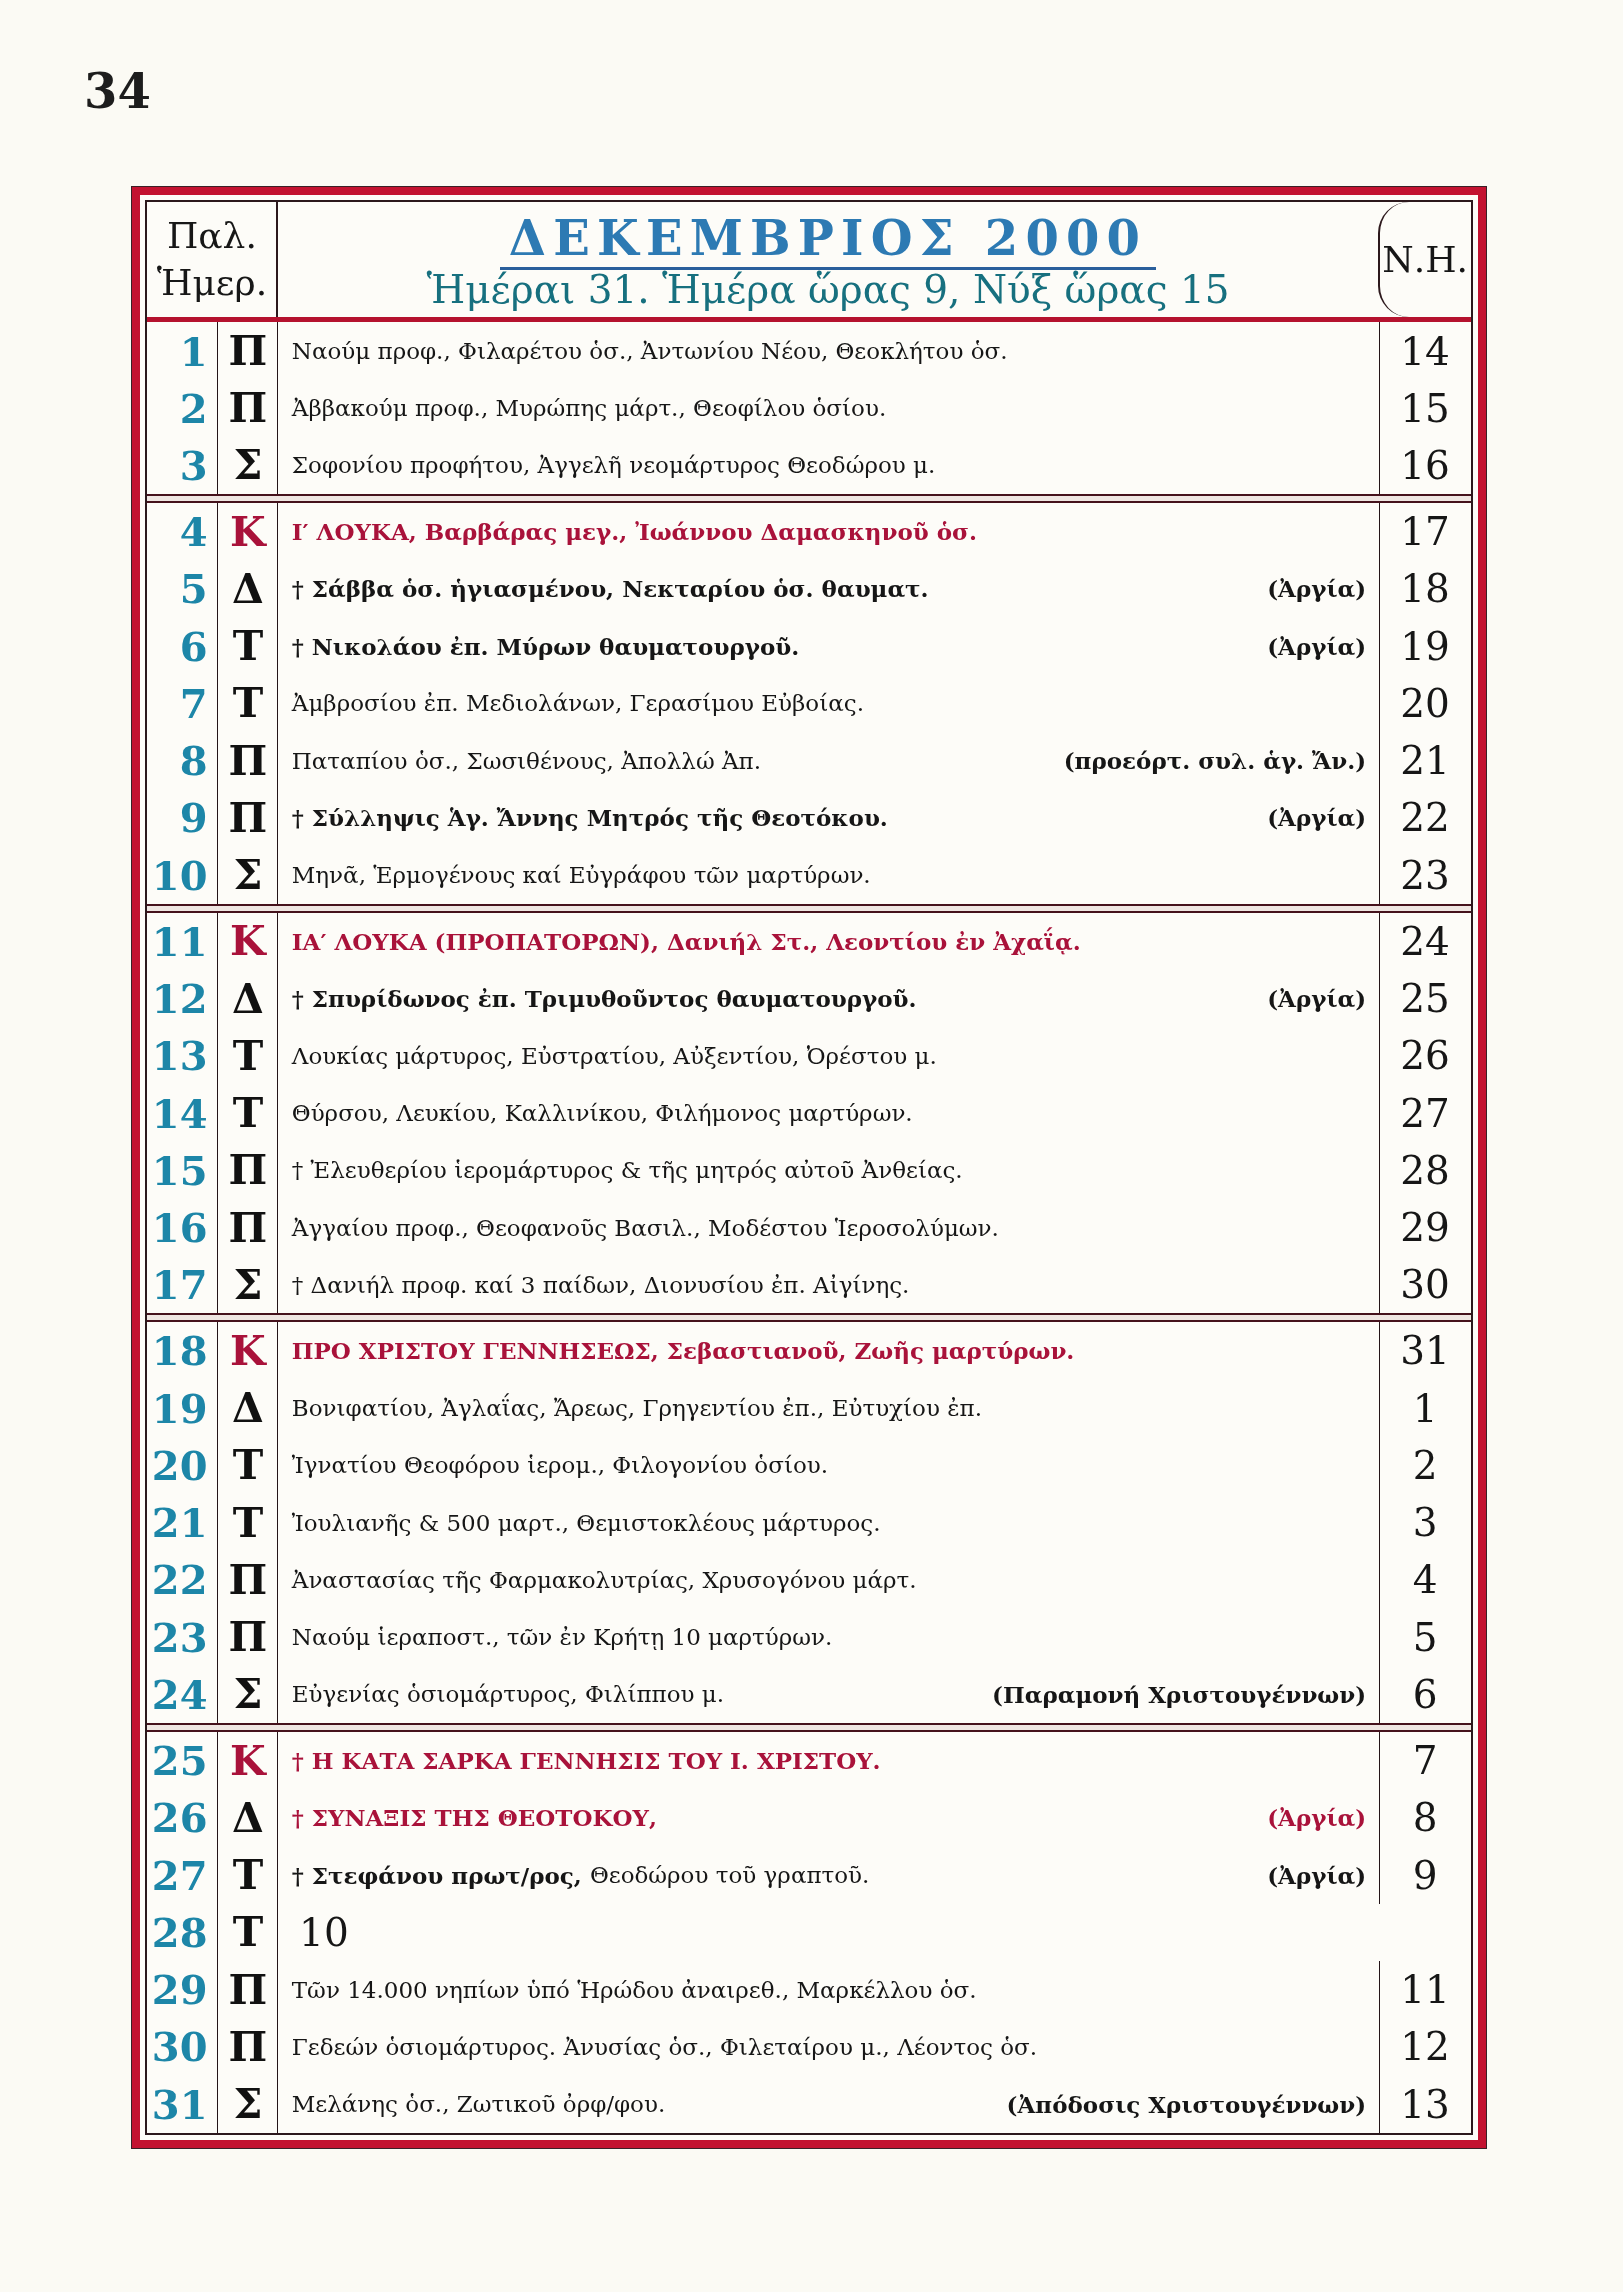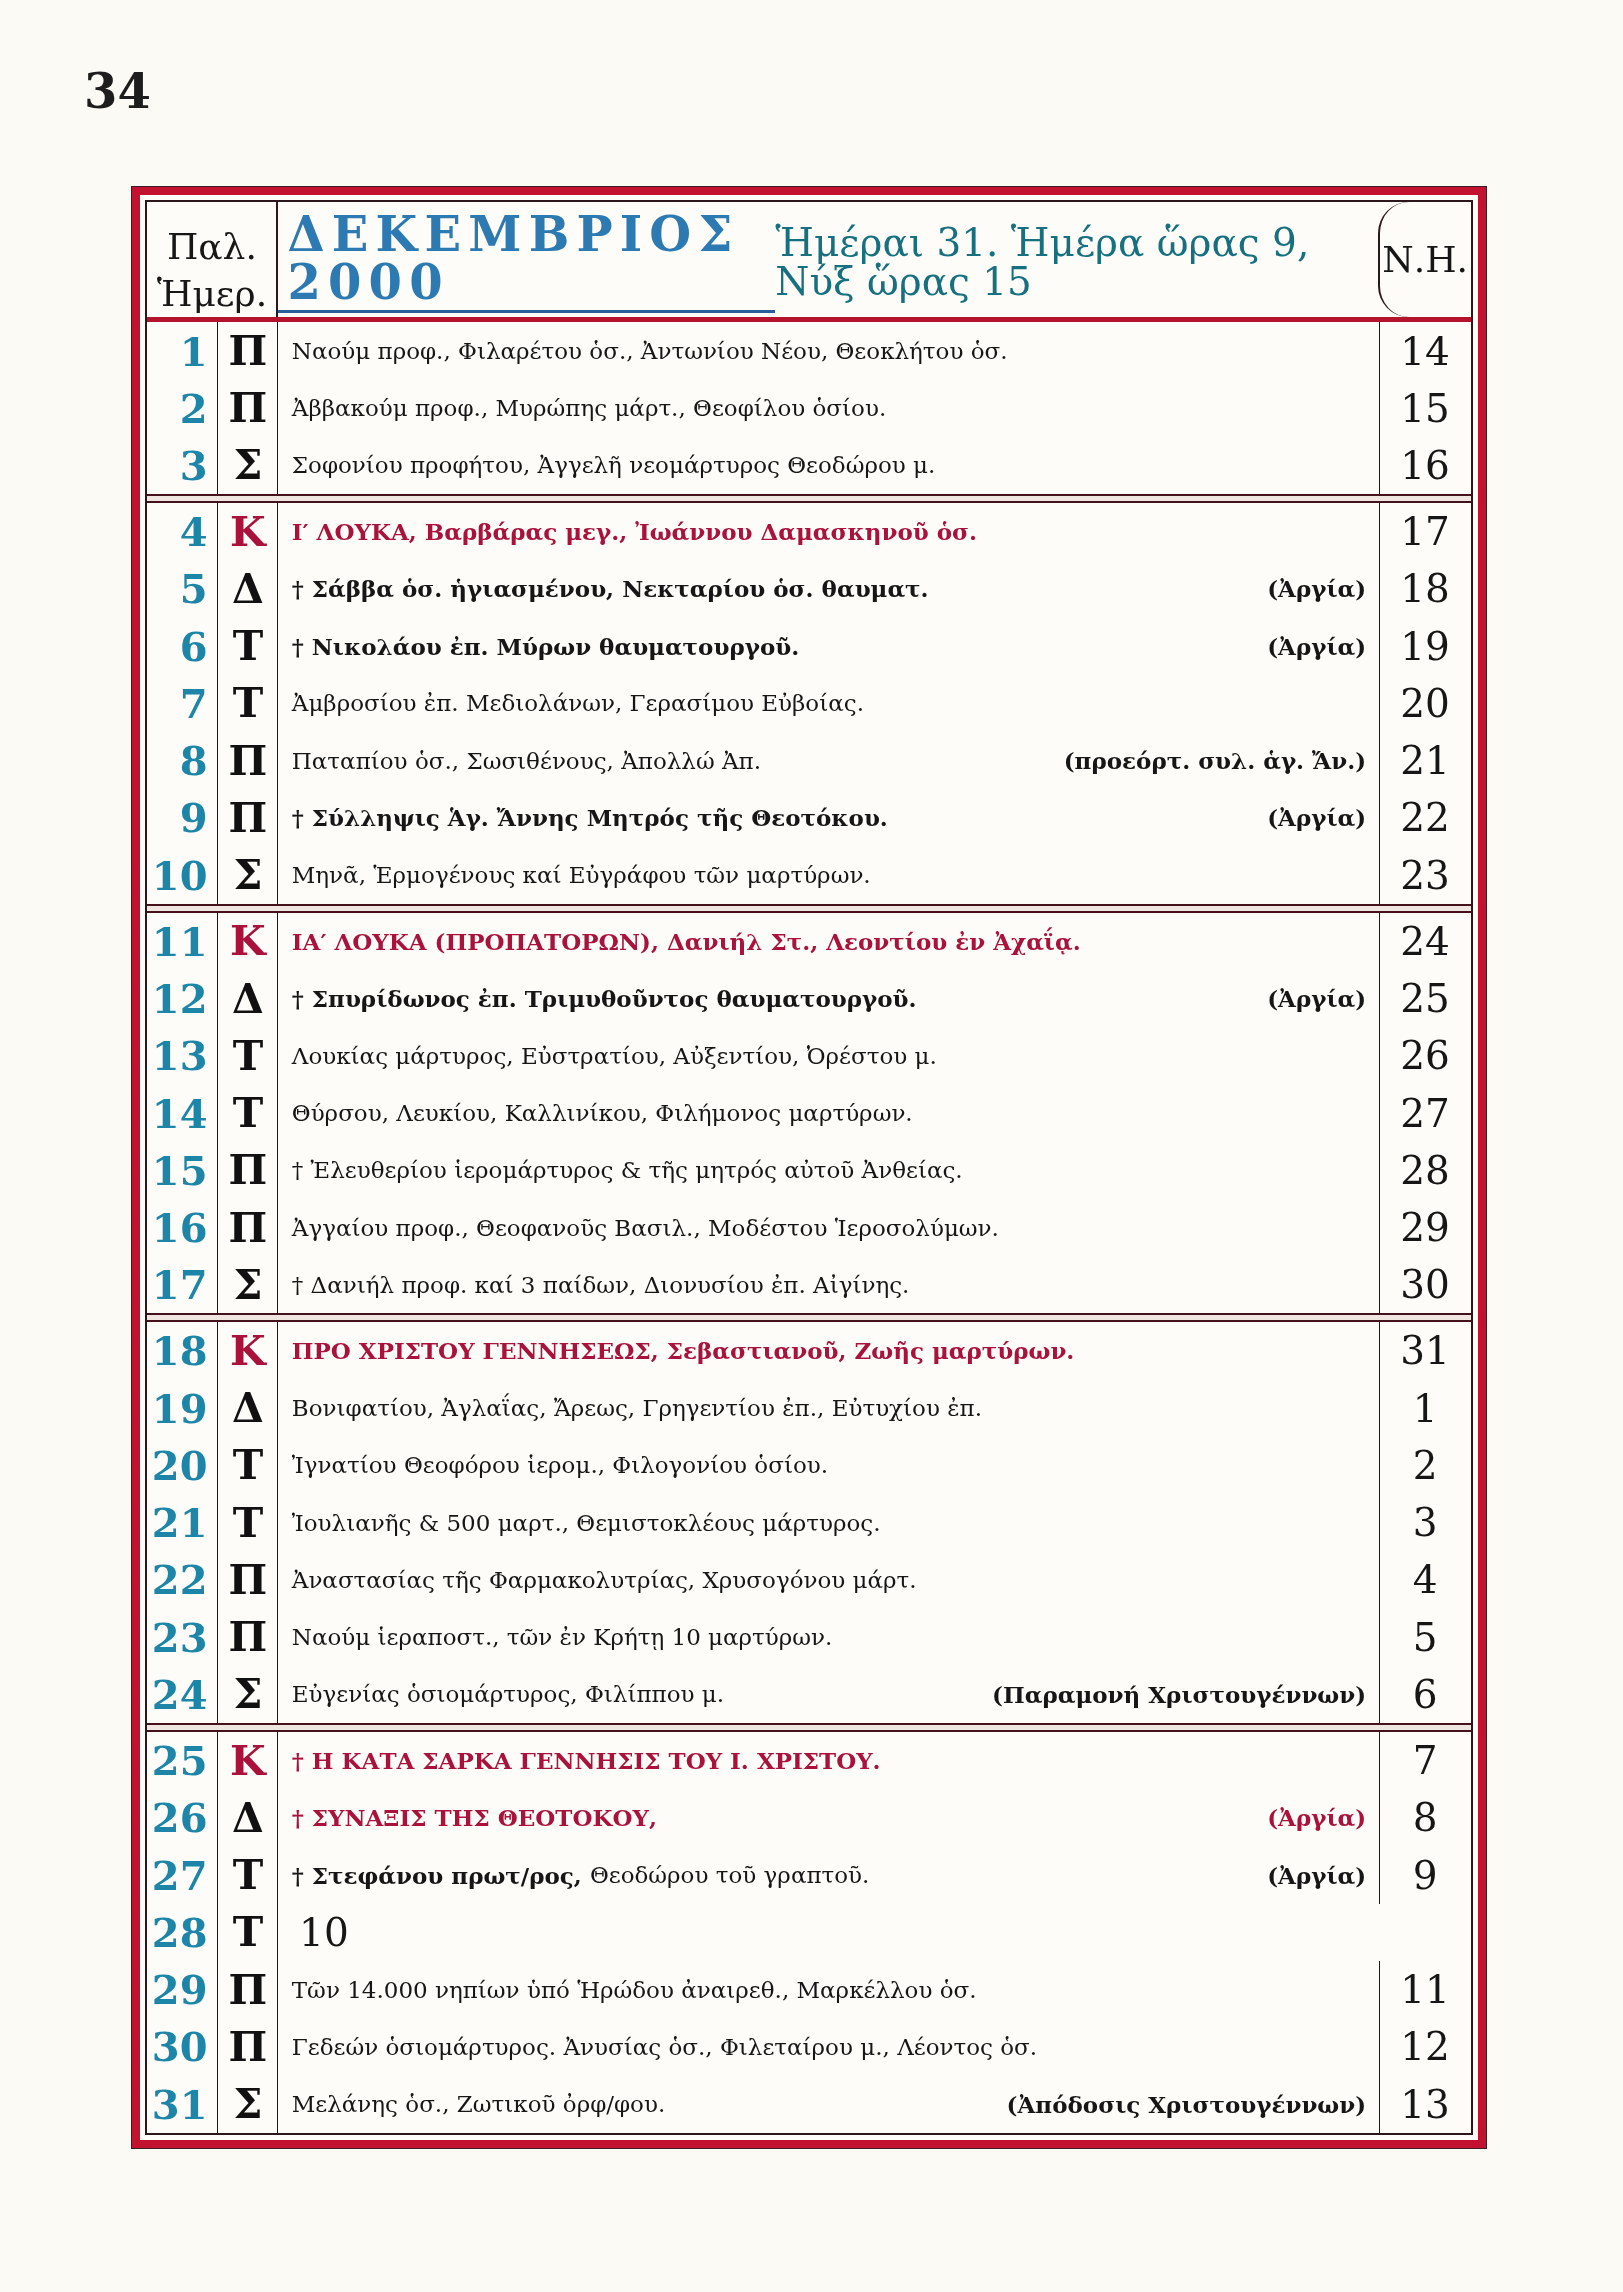--- a/index.html
+++ b/index.html
@@ -28,24 +28,24 @@
   }
   .frame {
     width:100%; height:100%;
     border:2.7px solid #2c181c;
     display:flex; flex-direction:column;
   }
   
   .header { display:flex; height:120px; border-bottom:5.4px solid #b5122e; flex:none; }
   .h-left {
     width:131px; flex:none; border-right:2.7px solid #2c181c;
-    display:flex; flex-direction:column; justify-content:flex-end; align-items:center;
+    display:flex; flex-direction:column; justify-content:center; align-items:center;
     font-size:36px; line-height:1.3; color:#171717;
   }
-  .h-center { flex:1; display:flex; flex-direction:row; justify-content:center; align-items:center; padding-top:3.6px; }
+  .h-center { flex:1; display:flex; flex-direction:column; justify-content:center; align-items:center; padding-top:3.6px; }
   .title {
     color:#2d7ab3; font-weight:bold; font-size:48px; letter-spacing:7.2px;
     border-bottom:3.6px solid #2a5f9c; padding:0 9px 4.5px 9px; line-height:1;
   }
   .subtitle { color:#17707f; font-size:39px; line-height:1; }
   .h-right {
     width:93px; flex:none; border-left:2.7px solid #2c181c;
     display:flex; align-items:center; justify-content:center; font-size:36px;border-radius:31px;
   }
   

